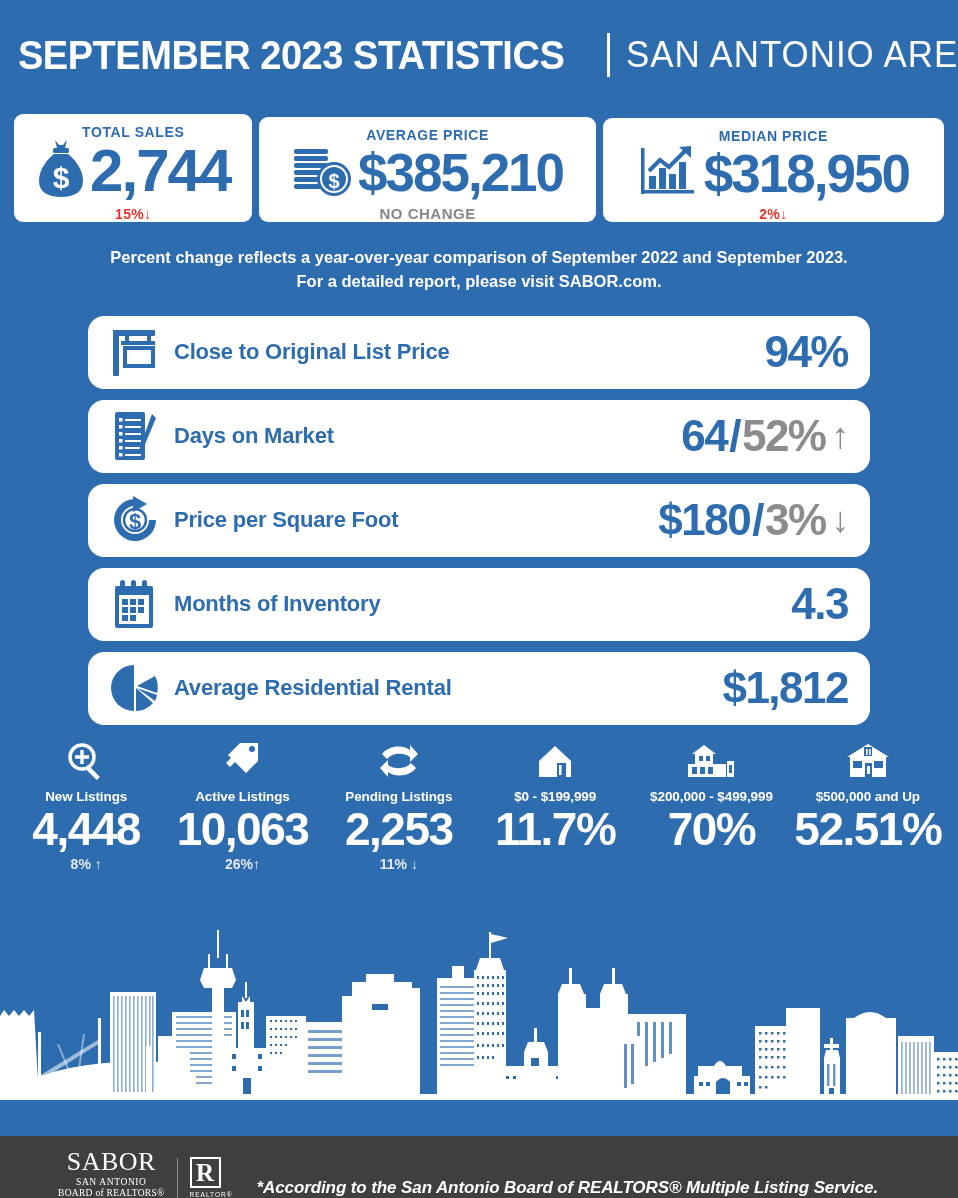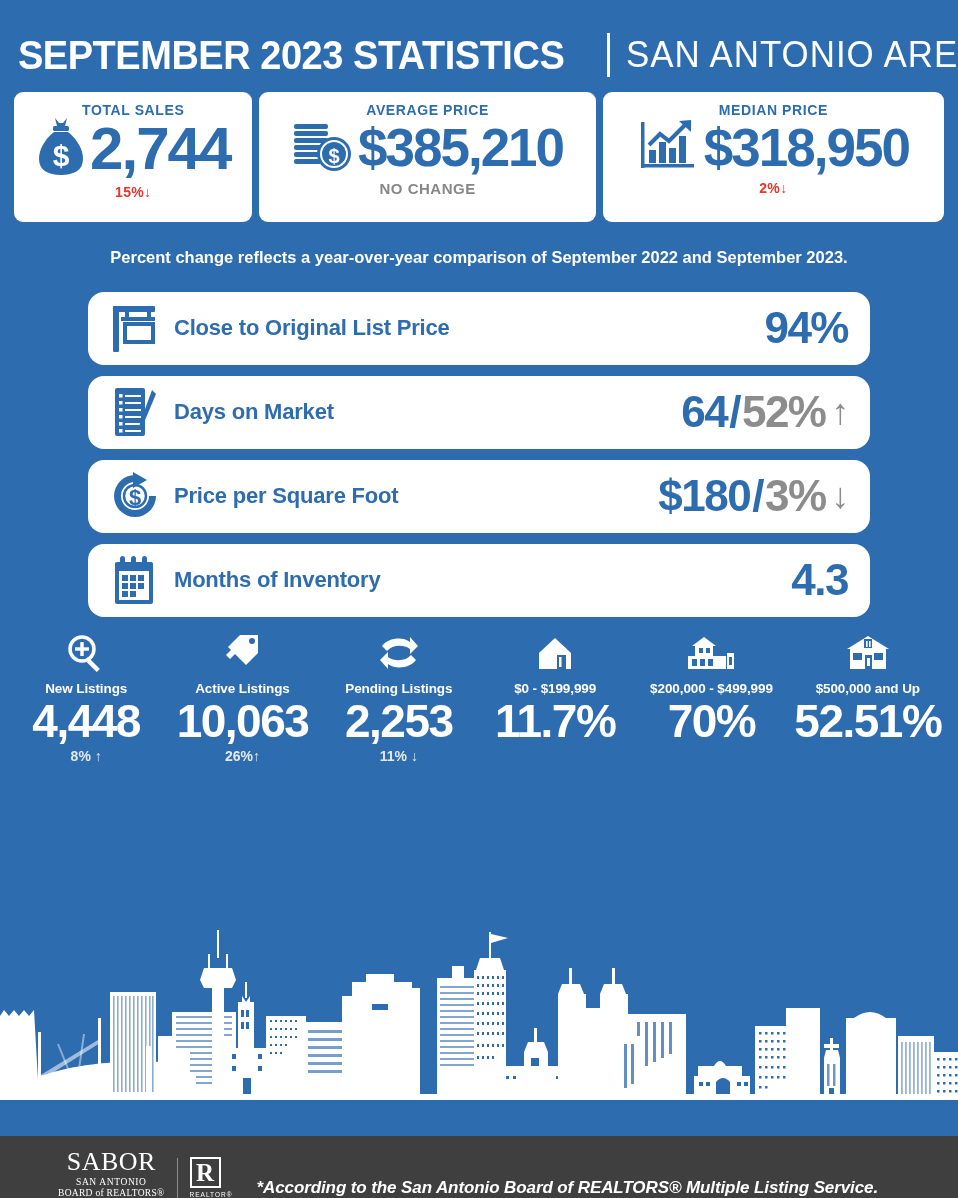--- a/index.html
+++ b/index.html
@@ -32,21 +32,21 @@
     width:3px; height:44px; background:#ffffff;
     margin:0 16px 0 14px; flex:0 0 auto;
   }
   .title-sub {
     color:#ffffff; font-size:36px; font-weight:300;
     letter-spacing:1px; line-height:1; white-space:nowrap;
     transform:scaleX(0.97); transform-origin:left center;
   }
 
   
-  .cards { display:flex; gap:7px; padding:0 14px; height:130px; }
+  .cards { display:flex; gap:7px; padding:0 14px; height:130px;align-items:flex-end; }
   .card {
     background:#ffffff; border-radius:9px;
     display:flex; flex-direction:column; align-items:center;
     justify-content:flex-start; padding-top:10px; position:relative;
   }
   .card.total { width:241px; }
   .card.avg   { width:340px; }
   .card.med   { width:345px; }
   .card-title {
     color:#2e6cb0; font-size:14px; font-weight:bold; letter-spacing:0.6px;
@@ -195,20 +195,21 @@
         <span class="card-val">$318,950</span>
       </div>
       <div class="card-sub down">
         <span>2%</span><span>↓</span>
       </div>
     </div>
   </div>
 
   <div class="note">
     <div>Percent change reflects a year-over-year comparison of September 2022 and September 2023.</div>
+    <div>For a detailed report, please visit SABOR.com.</div>
   </div>
 
   <div class="rows">
 
     <div class="row">
       <div class="row-icon">
         <svg width="48" height="52" viewBox="0 0 48 52">
           <g fill="#2e6cb0">
             <rect x="2" y="4" width="6" height="46" rx="1"></rect>
             <rect x="2" y="4" width="42" height="6" rx="1"></rect>
@@ -294,20 +295,36 @@
               <rect x="18" y="37" width="6" height="6"></rect>
           </g>
         </svg>
       </div>
       <div class="row-label">Months of Inventory</div>
       <div class="row-value">
         <span class="v-blue">4.3</span>
       </div>
     </div>
 
+    <div class="row">
+      <div class="row-icon">
+        <svg width="50" height="50" viewBox="0 0 50 50">
+          <g fill="#2e6cb0">
+            <path d="M24 25 L24 2 A23 23 0 0 0 24 48 Z"></path>
+            <path d="M26 25 L26 48 A23 23 0 0 0 43 40 Z"></path>
+            <path d="M27 23 L45 13 A23 23 0 0 1 47 30 Z"></path>
+            <path d="M27 25 L45 38 A23 23 0 0 0 47 32 Z"></path>
+          </g>
+        </svg>
+      </div>
+      <div class="row-label">Average Residential Rental</div>
+      <div class="row-value">
+        <span class="v-blue">$1,812</span>
+      </div>
+    </div>
   </div>
 
   <div class="bottom">
 
     <div class="bcell">
       <div class="bicon">
         <svg width="40" height="40" viewBox="0 0 40 40">
           <circle cx="16" cy="16" r="12" fill="none" stroke="#ffffff" stroke-width="3.5"></circle>
           <rect x="14.3" y="9" width="3.4" height="14" fill="#ffffff"></rect>
           <rect x="9" y="14.3" width="14" height="3.4" fill="#ffffff"></rect>

